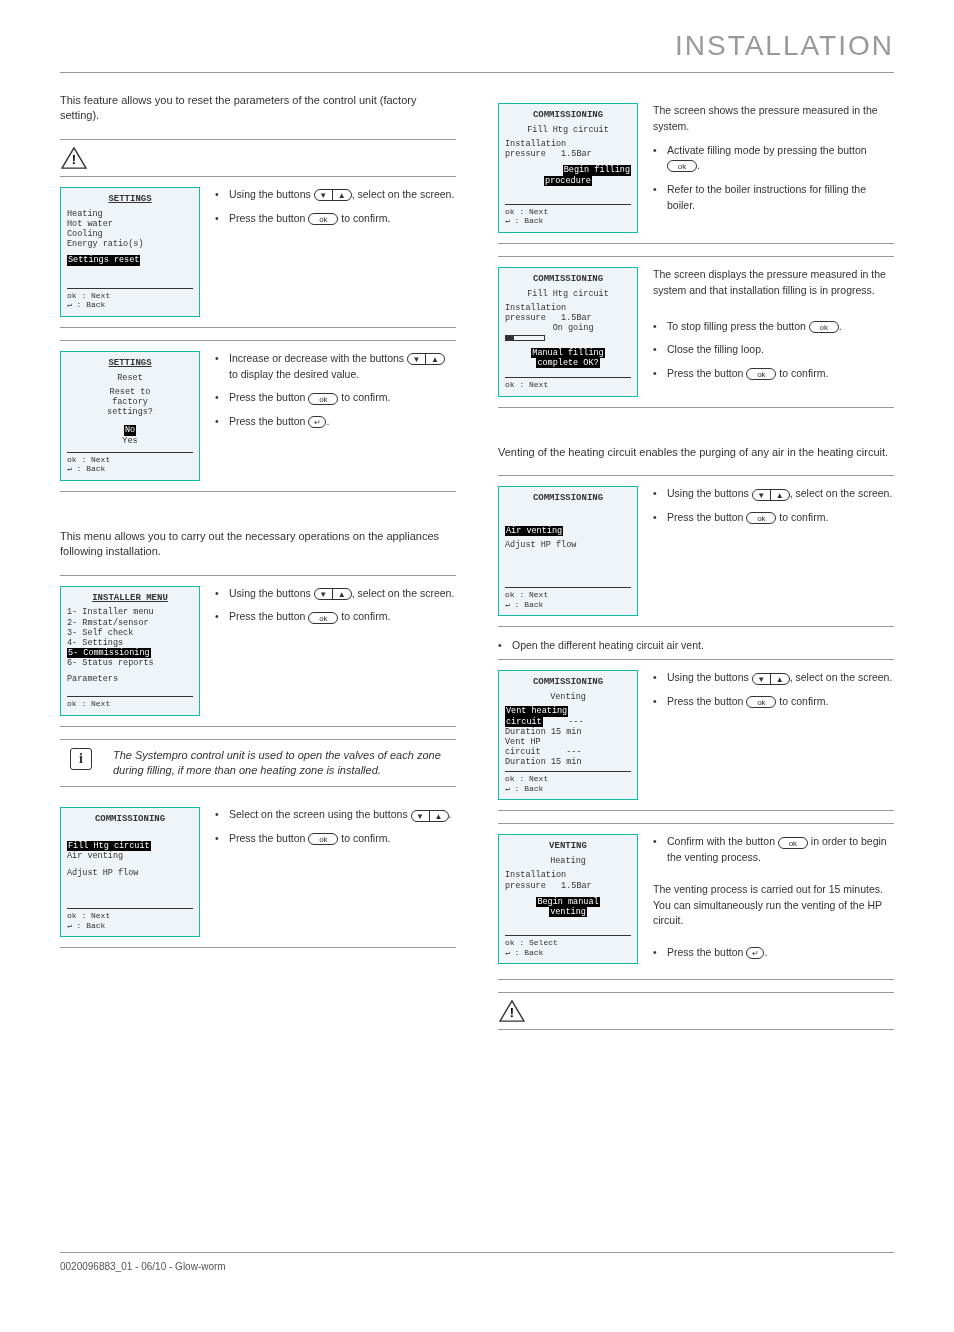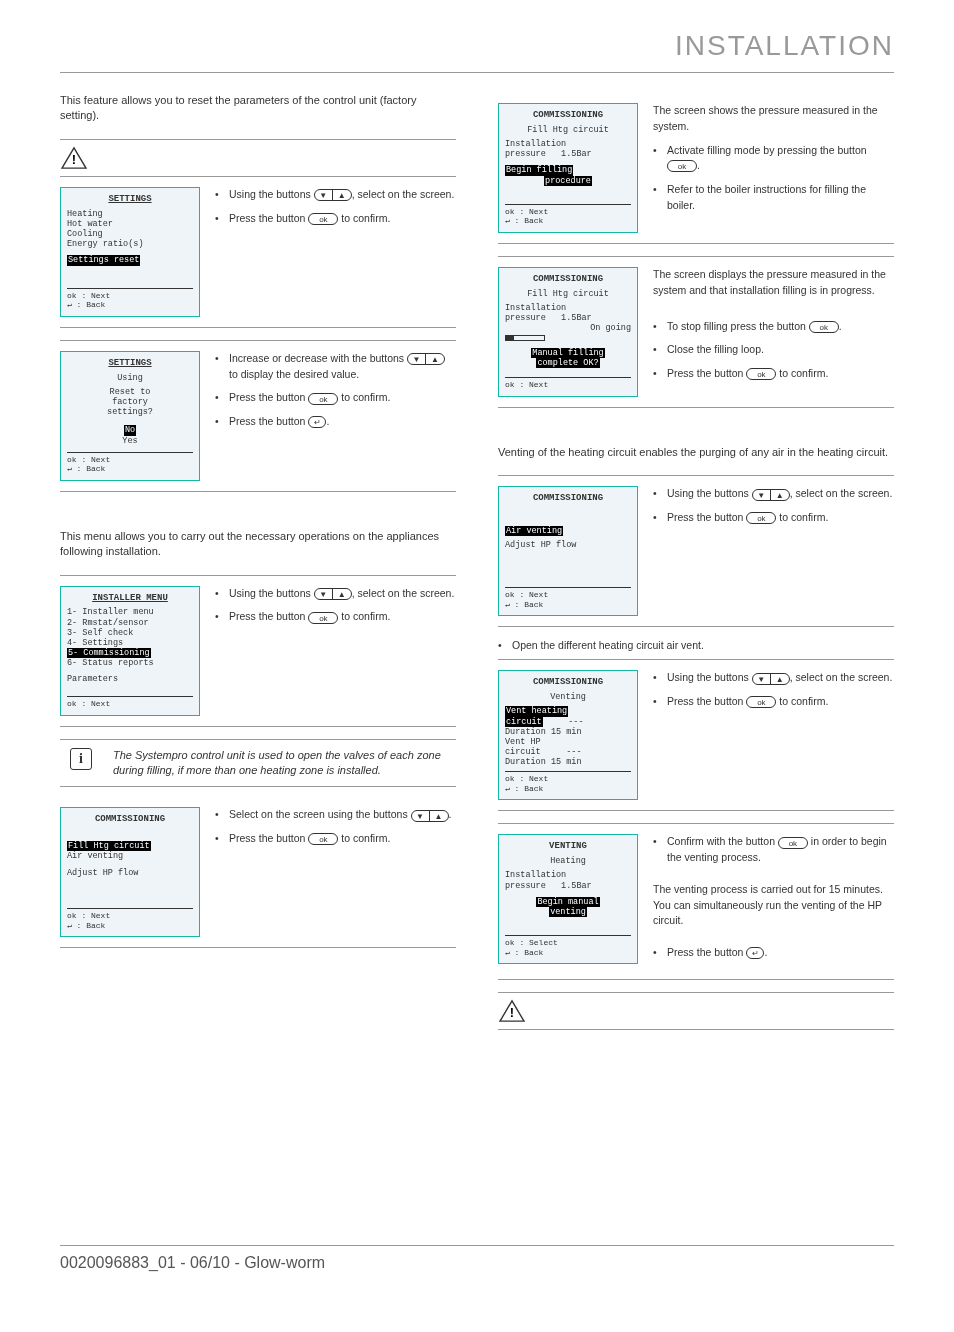--- a/index.html
+++ b/index.html
@@ -28,21 +28,21 @@
   .btn-arrows { display: inline-flex; border: 1px solid #333; border-radius: 8px; overflow: hidden; vertical-align: middle; height: 12px; }
   .btn-arrows span { width: 18px; text-align: center; font-size: 8px; line-height: 11px; }
   .btn-arrows span:first-child { border-right: 1px solid #333; }
   .section-gap { height: 25px; }
   .alert-box { display: inline-flex; align-items: center; gap: 8px; }
   .alert-icon { width: 28px; height: 24px; }
   .alert-tri { stroke: #333; fill: none; stroke-width: 1.5; }
   .info-row { display: flex; gap: 10px; border-top: 1px solid #999; border-bottom: 1px solid #999; padding: 8px 0; margin-bottom: 10px; align-items: flex-start; }
   .info-icon { border: 1px solid #333; width: 22px; height: 22px; border-radius: 3px; display: flex; align-items: center; justify-content: center; font-family: serif; font-weight: bold; font-size: 14px; flex-shrink: 0; margin-left: 10px; }
   .info-text { font-style: italic; flex: 1; line-height: 1.4; padding-right:10px;margin-left:11px; }
-  .footer-line { position: absolute; bottom: 60px; left: 60px; right: 60px; border-top: 1px solid #999; padding-top: 8px; display: flex; justify-content: space-between; font-size: 16px; color: #555; }
+  .footer-line { position: absolute; bottom: 60px; left: 60px; right: 60px; border-top: 1px solid #999; padding-top: 8px; display: flex; justify-content: space-between; font-size: 10px; color: #555; }
   .free-bullet { position: relative; padding-left: 14px; margin: 8px 0; font-size: 10.5px; }
   .free-bullet::before { content: "•"; position: absolute; left: 0; }
   .progress-bar { border:1px solid #333; width:40px; height:6px; display:inline-block; }
   .progress-bar span { display:block; background:#333; height:100%; width:20%; }
 </style>
 </head>
 <body>
 
 <div class="page">
   <div class="header">INSTALLATION</div>
@@ -89,21 +89,21 @@
               <span>Press the button </span><span class="btn-oval btn-ok">ok</span><span> to confirm.</span>
             </li>
           </ul>
         </div>
       </div>
 
       
       <div class="screen-row">
         <div class="screen">
           <div class="screen-title">SETTINGS</div>
-          <div class="screen-sub">Using</div>
+          <div class="screen-sub">Reset</div>
           <div class="screen-body" style="text-align:center">
             <div>Reset to</div>
             <div>factory</div>
             <div>settings?</div>
             <div style="height:8px"></div>
             <span class="screen-hl">No</span>
             <div>Yes</div>
           </div>
           <div class="screen-footer">
             <div>ok  : Next</div>
@@ -206,21 +206,21 @@
 
       
       <div class="screen-row" style="border-top:none">
         <div class="screen">
           <div class="screen-title no-ul" style="text-decoration:none">COMMISSIONING</div>
           <div class="screen-sub">Fill Htg circuit</div>
           <div class="screen-body">
             <div class="screen-line">Installation</div>
             <div class="screen-line">pressure   1.5Bar</div>
             <div style="height:6px"></div>
-            <div style="text-align:left"><span class="screen-hl">Begin filling</span></div>
+            <div style="text-align:right"><span class="screen-hl">Begin filling</span></div>
             <div style="text-align:center"><span class="screen-hl">procedure</span></div>
           </div>
           <div class="screen-footer">
             <div>ok  : Next</div>
             <div>↵   : Back</div>
           </div>
         </div>
         <div class="instructions">
           <p style="margin-bottom:8px">The screen shows the pressure measured in the system.</p>
           <ul>
@@ -233,21 +233,21 @@
       </div>
 
       
       <div class="screen-row">
         <div class="screen">
           <div class="screen-title no-ul" style="text-decoration:none">COMMISSIONING</div>
           <div class="screen-sub">Fill Htg circuit</div>
           <div class="screen-body">
             <div class="screen-line">Installation</div>
             <div class="screen-line">pressure   1.5Bar</div>
-            <div class="screen-line" style="text-align:right">  On going</div>
+            <div class="screen-line" style="text-align:center">  On going</div>
             <span class="progress-bar"><span></span></span>
             <div style="height:4px"></div>
             <div style="text-align:center"><span class="screen-hl">Manual filling</span></div>
             <div style="text-align:center"><span class="screen-hl">complete OK?</span></div>
           </div>
           <div class="screen-footer">
             <div>ok  : Next</div>
           </div>
         </div>
         <div class="instructions">

